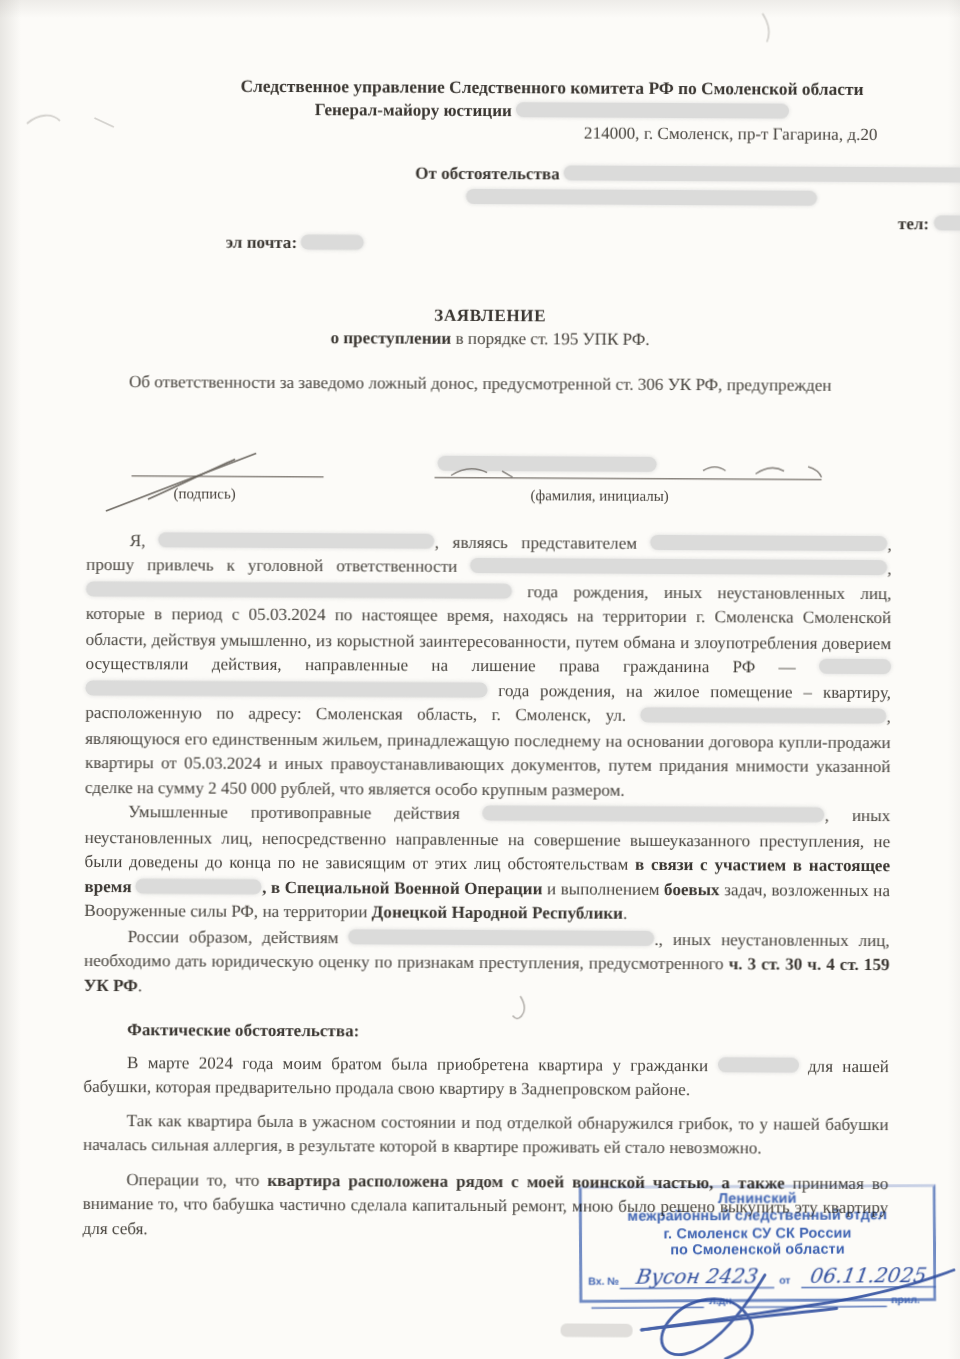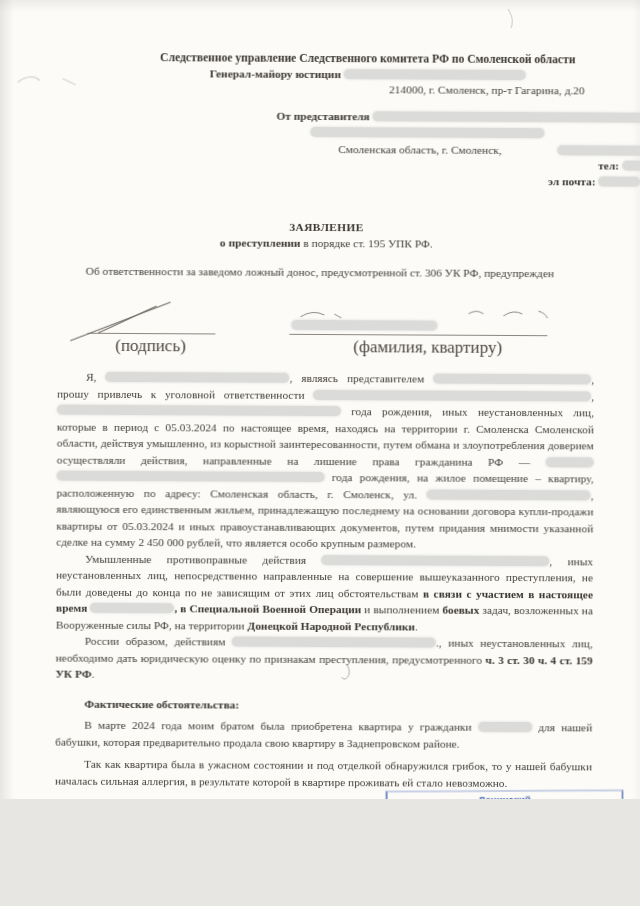--- a/index.html
+++ b/index.html
@@ -1,19 +1,19 @@
 <!DOCTYPE html>
 <html lang="ru"><head>
 <meta charset="utf-8">
 <style>
   html,body{margin:0;padding:0;}
   body{width:640px;height:906px;overflow:hidden;background:#e8e6e2;}
 
   .page{
-    position:relative;width:640px;height:799px;overflow:hidden;
+    position:relative;width:640px;height:906px;overflow:hidden;
     background:
       linear-gradient(90deg, rgba(150,146,140,.20), rgba(0,0,0,0) 14px),
       linear-gradient(180deg, rgba(150,146,140,.14), rgba(0,0,0,0) 12px),
       linear-gradient(270deg, rgba(150,146,140,.08), rgba(0,0,0,0) 8px),
       #fcfbf8;
     font-family:"Liberation Serif", serif;
     color:#46423c;
   }
   .sheet{position:absolute;inset:0;transform:rotate(.3deg);transform-origin:50% 50%;}
 
@@ -30,34 +30,34 @@
   .hdr{margin-top:51px;margin-left:92px;width:434px;}
   .hdr-org{font-weight:bold;color:#3a3631;text-align:center;font-size:11.6px;line-height:15.5px;}
   .hdr-rank{text-align:center;line-height:15.5px;white-space:nowrap;}
   .hdr-addr{text-align:right;line-height:15.5px;}
   .hdr-rows{margin-top:11px;}
   .row{line-height:14.5px;white-space:nowrap;}
   .row-from{margin-left:126px;}
   .row-from2{margin-left:160px;margin-top:2px;}
   .row-addr{margin-left:188px;margin-top:2px;}
   .row-tel{margin-left:448px;margin-top:1px;}
-  .row-email{margin-left:398px;margin-top:1px;font-family:Liberation Serif, serif;}
+  .row-email{margin-top:1px;font-family:Liberation Serif, serif;}
 
   
   .title-block{text-align:center;margin-top:33px;line-height:15.5px;}
   .title-main{font-weight:bold;color:#3a3631;letter-spacing:.4px;}
   .warning{margin-top:13px;text-indent:28px;line-height:17px;}
 
   
   .sign-row{position:relative;height:52px;margin-top:27px;}
   .sig-line{position:absolute;border-bottom:1px solid #8b8680;}
   .sig-line-left{left:30px;top:26px;width:128px;}
   .sig-line-right{left:232px;top:26px;width:258px;}
   .sig-redact{position:absolute;left:234px;top:12px;}
-  .sig-cap{position:absolute;top:31px;font-size:17px;color:#4a453f;text-align:center;}
+  .sig-cap{position:absolute;top:31px;font-size:10px;color:#4a453f;text-align:center;}
   .cap-left{left:58px;}
   .cap-right{left:296px;}
 
   
   .body-text{margin-top:10px;text-align:justify;}
   .para{margin:0;text-indent:29px;}
   .facts-heading{margin:13px 0 5px 0;text-indent:29px;font-weight:bold;color:#3a3631;}
   .fact{margin:0 0 6px 0;text-indent:29px;}
 
   
@@ -92,40 +92,39 @@
 
 <div class="page">
   <div class="sheet">
     <div class="content">
 
       <div class="hdr">
         <div class="hdr-org">Следственное управление Следственного комитета РФ по Смоленской области</div>
         <div class="hdr-rank"><span class="b">Генерал-майору юстиции </span><span class="redact" style="width: 182px;"></span></div>
         <div class="hdr-addr">214000, г. Смоленск, пр-т Гагарина, д.20</div>
         <div class="hdr-rows">
-          <div class="row row-from"><span class="b">От представителя </span><span class="redact" style="width: 298px;"></span></div>
+          <div class="row row-from"><span class="b">От обстоятельства </span><span class="redact" style="width: 298px;"></span></div>
           <div class="row row-from2"><span class="redact" style="width: 234px;"></span></div>
-          <div class="row row-addr"><span>Смоленская область, г. Смоленск,</span><span class="gap" style="width: 56px;"></span><span class="redact" style="width: 96px;"></span></div>
           <div class="row row-tel"><span class="b">тел: </span><span class="redact" style="width: 80px;"></span></div>
           <div class="row row-email"><span class="b">эл почта: </span><span class="redact" style="width: 42px;"></span></div>
         </div>
       </div>
 
       <div class="title-block">
         <div class="title-main">ЗАЯВЛЕНИЕ</div>
         <div class="title-sub"><span class="b">о преступлении</span><span> в порядке ст. 195 УПК РФ.</span></div>
       </div>
       <div class="warning">Об ответственности за заведомо ложный донос, предусмотренной ст. 306 УК РФ, предупрежден</div>
 
       <div class="sign-row">
         <div class="sig-line sig-line-left"></div>
         <span class="redact sig-redact" style="width:146px;"></span>
         <div class="sig-line sig-line-right"></div>
         <div class="sig-cap cap-left">(подпись)</div>
-        <div class="sig-cap cap-right">(фамилия, квартиру)</div>
+        <div class="sig-cap cap-right">(фамилия, инициалы)</div>
       </div>
 
       <div class="body-text">
         <p class="para"><span>Я, </span><span class="redact" style="width: 184px;"></span><span>, являясь представителем </span><span class="redact" style="width: 158px;"></span><span>, прошу привлечь к уголовной ответственности </span><span class="redact" style="width: 278px;"></span><span>, </span><span class="redact" style="width: 284px;"></span><span> года рождения, иных неустановленных лиц, которые в период с 05.03.2024 по настоящее время, находясь на территории г. Смоленска Смоленской области, действуя умышленно, из корыстной заинтересованности, путем обмана и злоупотребления доверием осуществляли действия, направленные на лишение права гражданина РФ — </span><span class="redact" style="width: 48px;"></span><span> </span><span class="redact" style="width: 268px;"></span><span> года рождения, на жилое помещение – квартиру, расположенную по адресу: Смоленская область, г. Смоленск, ул. </span><span class="redact" style="width: 164px;"></span><span>, являющуюся его единственным жильем, принадлежащую последнему на основании договора купли-продажи квартиры от 05.03.2024 и иных правоустанавливающих документов, путем придания мнимости указанной сделке на сумму 2 450 000 рублей, что является особо крупным размером.</span></p>
         <p class="para"><span>Умышленные противоправные действия </span><span class="redact" style="width: 228px;"></span><span>, иных неустановленных лиц, непосредственно направленные на совершение вышеуказанного преступления, не были доведены до конца по не зависящим от этих лиц обстоятельствам </span><span class="b">в связи с участием в настоящее время </span><span class="redact" style="width: 84px;"></span><span class="b">, </span><span class="b">в Специальной Военной Операции</span><span> и выполнением </span><span class="b">боевых</span><span> задач, возложенных на Вооруженные силы РФ, на территории </span><span class="b">Донецкой Народной Республики</span><span>.</span></p>
         <p class="para"><span>России образом, действиям </span><span class="redact" style="width: 204px;"></span><span>., иных неустановленных лиц, необходимо дать юридическую оценку по признакам преступления, предусмотренного </span><span class="b">ч. 3 ст. 30 ч. 4 ст. 159 УК РФ</span><span>.</span></p>
         <p class="facts-heading">Фактические обстоятельства:</p>
         <p class="fact"><span>В марте 2024 года моим братом была приобретена квартира у гражданки </span><span class="redact" style="width: 54px;"></span><span> для нашей бабушки, которая предварительно продала свою квартиру в Заднепровском районе.</span></p>
         <p class="fact"><span>Так как квартира была в ужасном состоянии и под отделкой обнаружился грибок, то у нашей бабушки началась сильная аллергия, в результате которой в квартире проживать ей стало невозможно.</span></p>
         <p class="fact"><span>Операции то, что </span><span class="b">квартира расположена рядом с моей воинской частью, а также</span><span> принимая во внимание то, что бабушка частично сделала капитальный ремонт, мною было решено выкупить эту квартиру для себя.</span></p>

